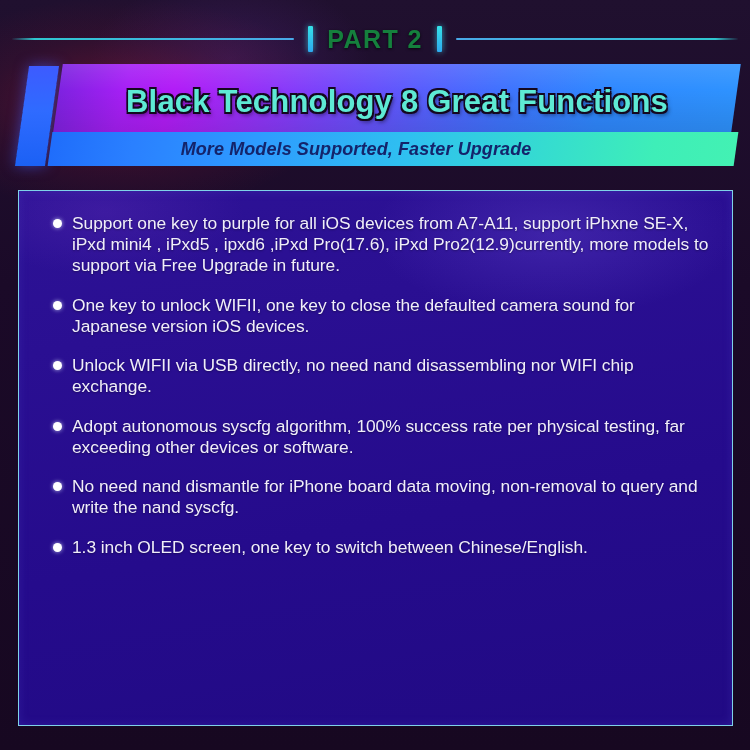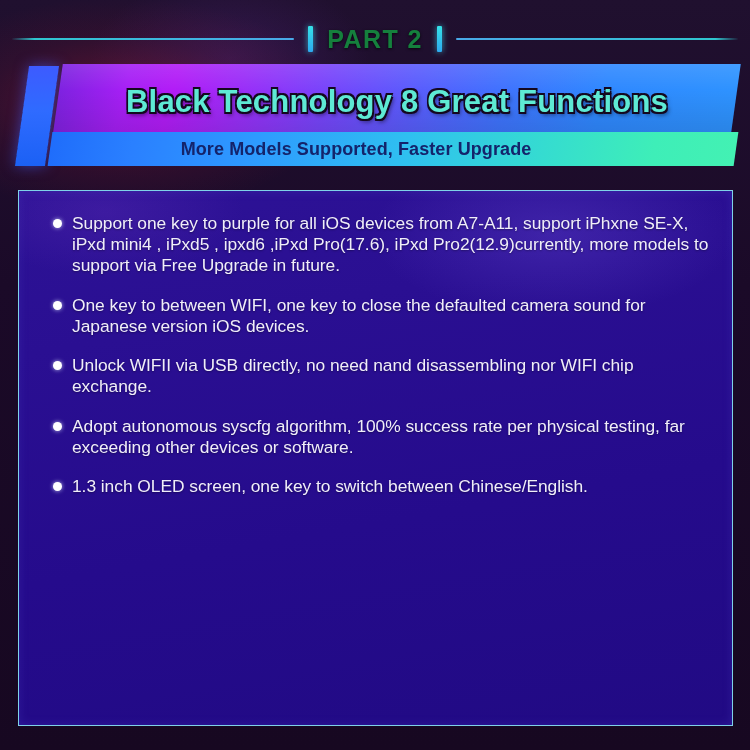--- a/index.html
+++ b/index.html
@@ -178,20 +178,21 @@
     height: 34px;
     display: flex;
     align-items: center;
     justify-content: center;
     font-size: 18px;
     font-weight: 600;
     color: #14246b;
     white-space: nowrap;
     letter-spacing: 0.1px;
     z-index: 2;
+    font-style: italic;
   }
 
   
   .card {
     position: absolute;
     left: 18px;
     top: 190px;
     width: 715px;
     height: 536px;
     box-sizing: border-box;
@@ -262,29 +263,33 @@
   </div>
 
   <div class="card">
     <ul class="feature-list">
       <li class="feature-item">
         <span class="bullet-dot"></span>
         <span>Support one key to purple for all iOS devices from A7-A11, support iPhxne SE-X, iPxd mini4 , iPxd5 , ipxd6 ,iPxd Pro(17.6), iPxd Pro2(12.9)currently, more models to support via Free Upgrade in future.</span>
       </li>
       <li class="feature-item">
         <span class="bullet-dot"></span>
-        <span>One key to between WIFI, one key to close the defaulted camera sound for Japanese version iOS devices.</span>
+        <span>One key to unlock WIFII, one key to close the defaulted camera sound for Japanese version iOS devices.</span>
       </li>
       <li class="feature-item">
         <span class="bullet-dot"></span>
         <span>Unlock WIFII via USB directly, no need nand disassembling nor WIFI chip exchange.</span>
       </li>
       <li class="feature-item">
         <span class="bullet-dot"></span>
         <span>Adopt autonomous syscfg algorithm, 100% success rate per physical testing, far exceeding other devices or software.</span>
+      </li>
+      <li class="feature-item">
+        <span class="bullet-dot"></span>
+        <span>No need nand dismantle for iPhone board data moving, non-removal to query and write the nand syscfg.</span>
       </li>
       <li class="feature-item">
         <span class="bullet-dot"></span>
         <span>1.3 inch OLED screen, one key to switch between Chinese/English.</span>
       </li>
     </ul>
   </div>
 
 </div>
 

